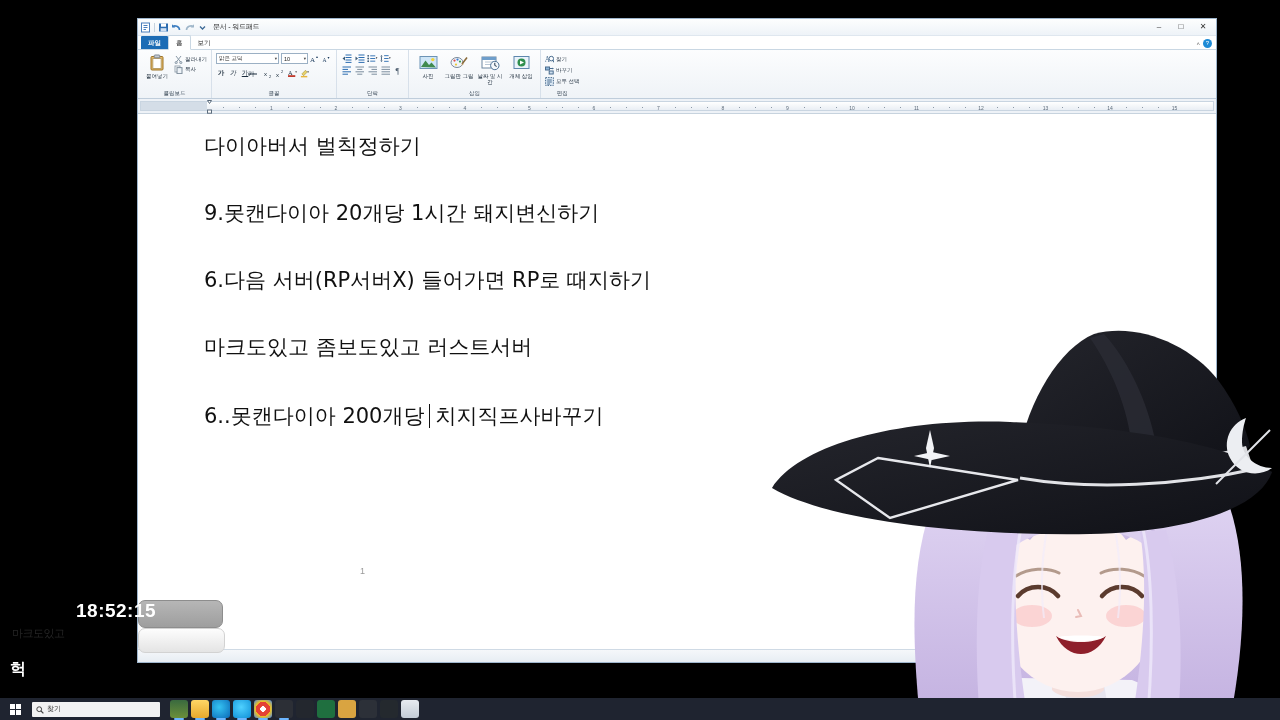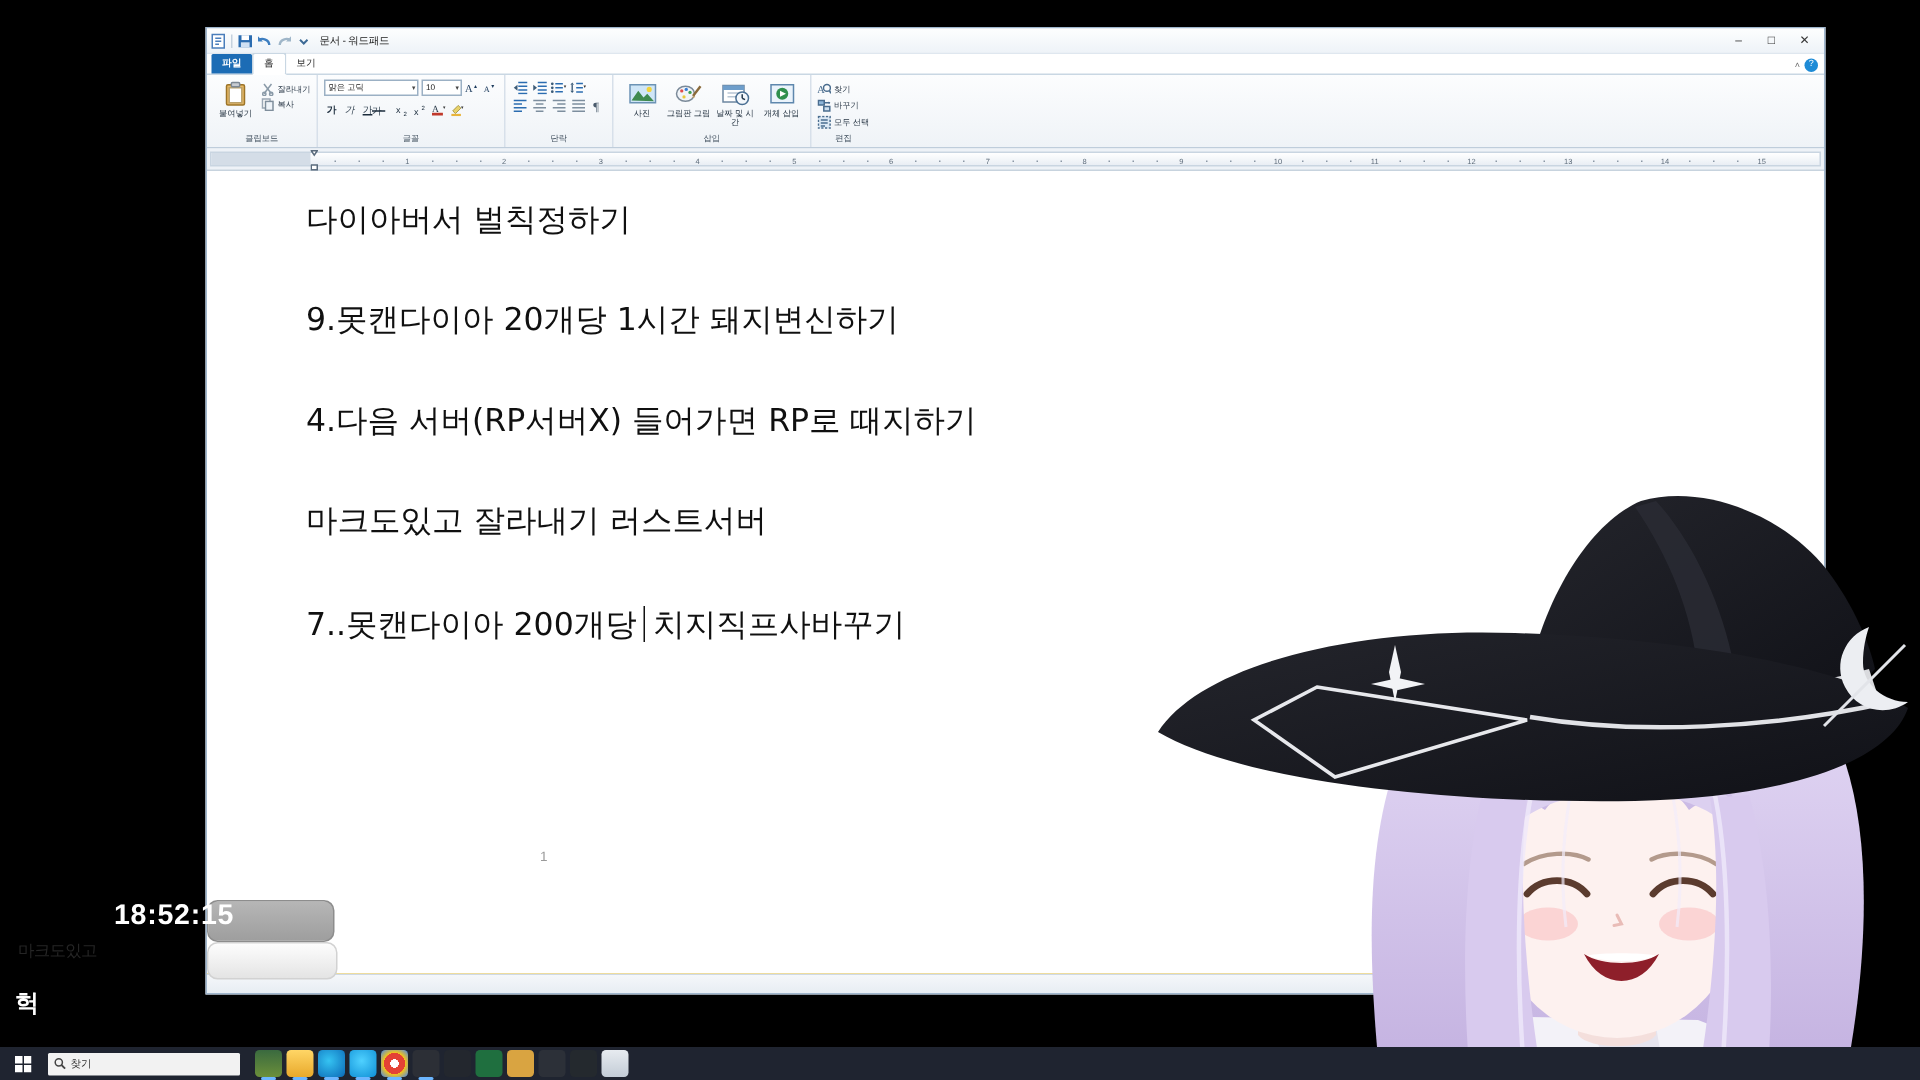--- a/index.html
+++ b/index.html
@@ -554,23 +554,23 @@
           <span class="rdot" style="left: 1017.38px;"></span>
           <span class="rmargin" style="left: 0px; width: 66px;"></span>
         </div>
     </div>
 
     <div class="docarea">
       <div class="page">
         <div class="doctext" id="doctext">
             <div class="dline">다이아버서 벌칙정하기</div>
             <div class="dline">9.못캔다이아 20개당 1시간 돼지변신하기</div>
-            <div class="dline">4.다음 서버(RP서버X) 들어가면 RP로 때지하기</div>
-            <div class="dline">마크도있고 잘라내기 러스트서버</div>
-            <div class="dline last"><span>7..못캔다이아 200개당</span><span class="caret"></span><span>치지직프사바꾸기</span></div>
+            <div class="dline">6.다음 서버(RP서버X) 들어가면 RP로 때지하기</div>
+            <div class="dline">마크도있고 좀보도있고 러스트서버</div>
+            <div class="dline last"><span>6..못캔다이아 200개당</span><span class="caret"></span><span>치지직프사바꾸기</span></div>
           </div>
         <div class="pagenum">1</div>
       </div>
       <div class="vscroll"></div>
     </div>
 
     <div class="statusbar"></div>
   </div>
 
   <div class="obar" id="obar1"></div>

